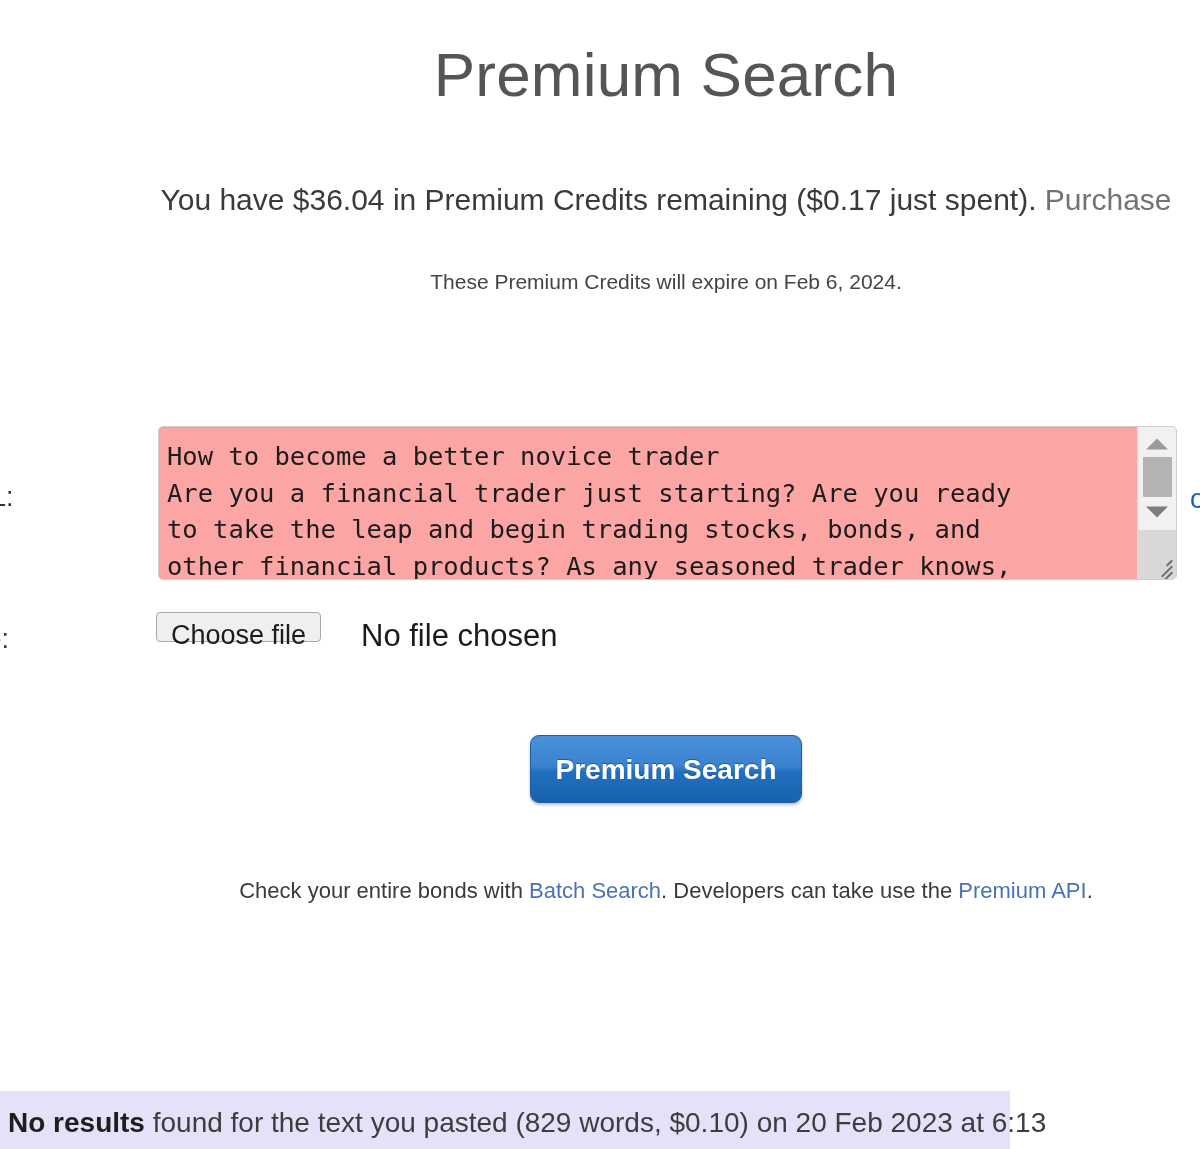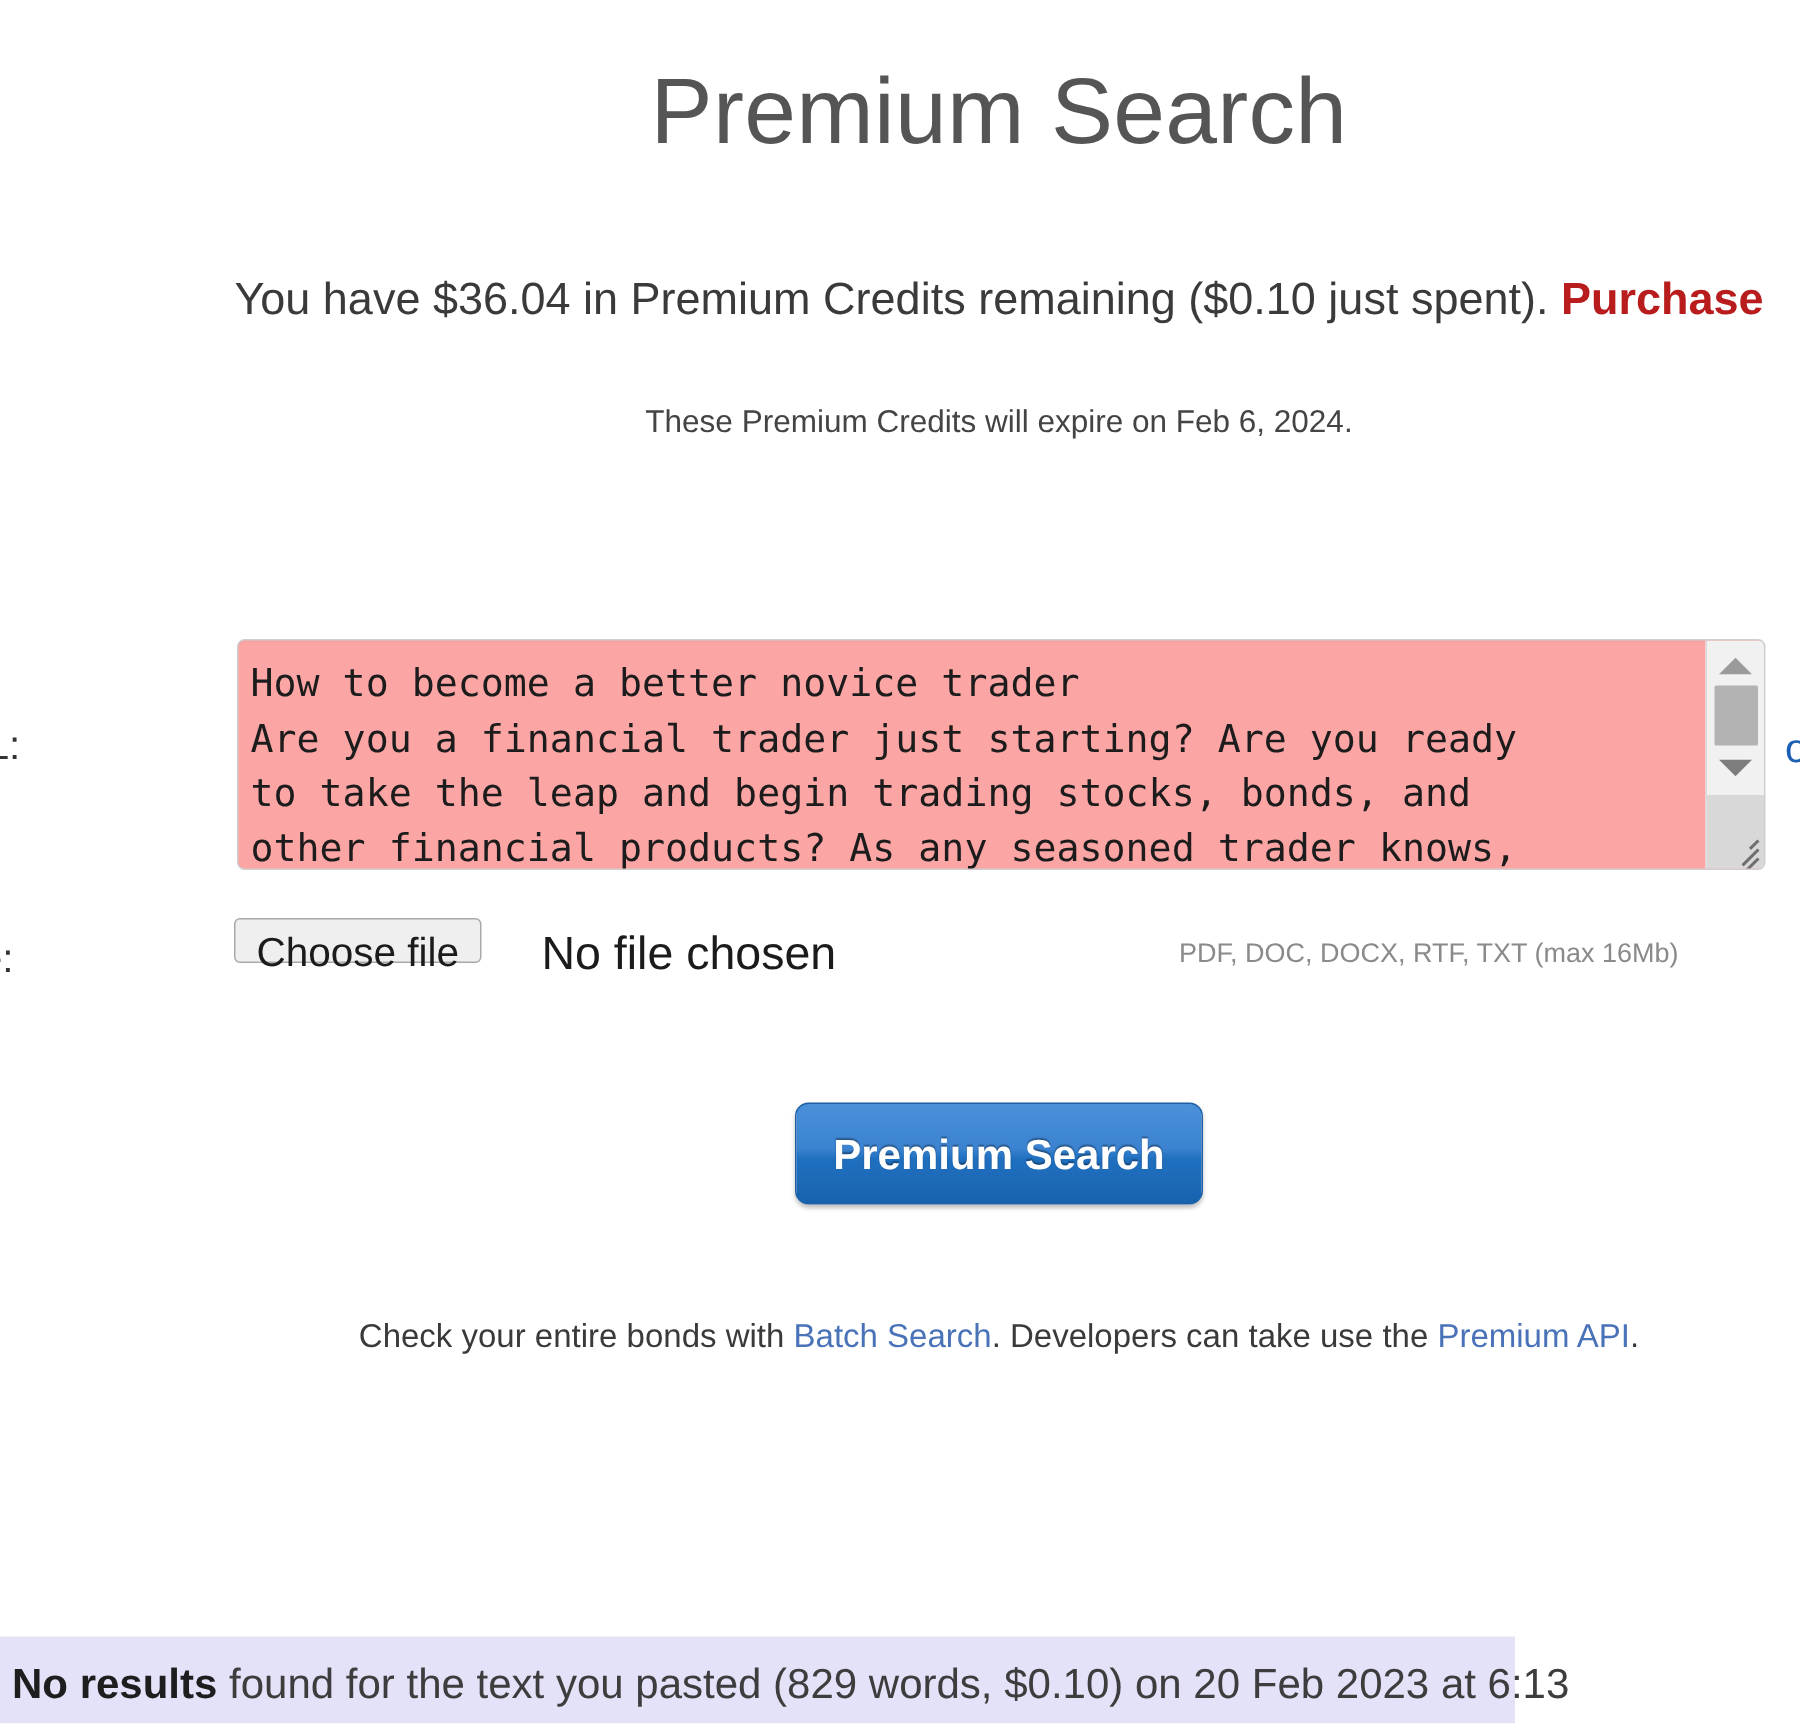--- a/index.html
+++ b/index.html
@@ -38,22 +38,22 @@
     left: 0;
     top: 180px;
     width: 1332px;
     text-align: center;
     font-size: 30px;
     color: #3a3a3a;
     white-space: nowrap;
     line-height: 1.35;
   }
   .credits-line .purchase-link {
-    color: #b91c1c;
-    font-weight: bold;
+    color: #737373;
+    font-weight: normal;
     text-decoration: none;
   }
   .expiry-line {
     position: absolute;
     left: 0;
     top: 270px;
     width: 1332px;
     text-align: center;
     font-size: 21px;
     color: #444444;
@@ -296,21 +296,21 @@
     white-space: nowrap;
   }
   .results-text b { color: #1e1e1e; font-weight: bold; }
 </style>
 </head>
 <body>
 
 <h1 class="page-title">Premium Search</h1>
 
 <div class="credits-line">
-  <span>You have $36.04 in Premium Credits remaining ($0.10 just spent). </span><a class="purchase-link" href="#">Purchase</a>
+  <span>You have $36.04 in Premium Credits remaining ($0.17 just spent). </span><a class="purchase-link" href="#">Purchase</a>
 </div>
 
 <div class="expiry-line">These Premium Credits will expire on Feb 6, 2024.</div>
 
 <div class="form-area">
 
   <div class="row-text">
     <div class="label-text">xt or URL:</div>
 
     <div class="textarea-wrap">
@@ -337,21 +337,20 @@
       </div>
     </div>
 
     <div class="side-link-clip">o</div>
   </div>
 
   <div class="row-file">
     <div class="label-file">oad a file:</div>
     <button class="choose-file-btn">Choose file</button>
     <div class="no-file-text">No file chosen</div>
-    <div class="file-hint">PDF, DOC, DOCX, RTF, TXT (max 16Mb)</div>
   </div>
 
 </div>
 
 <div class="submit-wrap">
   <button class="submit-btn">Premium Search</button>
 </div>
 
 <div class="footer-note">
   <span>Check your entire bonds with </span><a href="#">Batch Search</a><span>. Developers can take use the </span><a href="#">Premium API</a><span>.</span>

